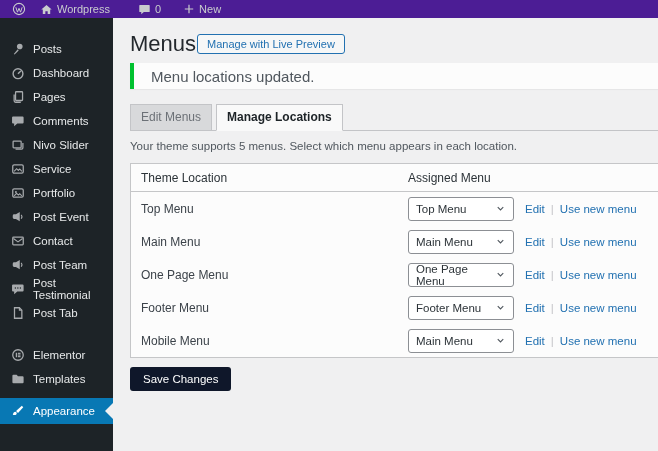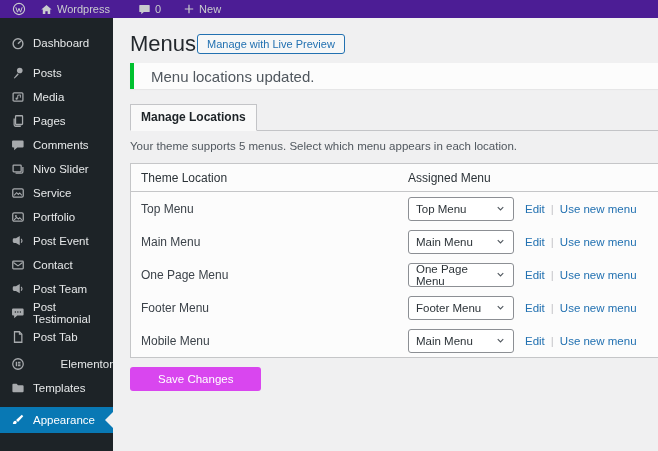--- a/index.html
+++ b/index.html
@@ -21,21 +21,21 @@
   
   .sidebar { width:113px; background:#1d2327; flex:0 0 113px;
     padding-top:13px; position:relative; }
   .side-item { height:24px; display:flex; align-items:center; gap:8px;
     padding:0 0 0 10px; color:#e6e8e9; font-size:11.5px; cursor:pointer;
     position:relative; }
   .side-item .icon { width:15px; height:15px; color:#a7aaad; display:flex;
     align-items:center; justify-content:center; flex:0 0 15px; }
   .side-item .icon svg { width:14px; height:14px; }
   .side-item.gap-s { margin-top:6px; }
-  .side-item.gap-m { margin-top:3px;justify-content:space-between; }
+  .side-item.gap-m { margin-top:18px; }
   .side-item.gap-a { margin-top:7px; }
   .side-item.active { background:#0878b4; color:#ffffff; height:26px; }
   .side-item.active .icon { color:#ffffff; }
   .current-arrow { position:absolute; right:0; top:50%; margin-top:-8px;
     width:0; height:0; border-top:8px solid transparent;
     border-bottom:8px solid transparent; border-right:8px solid #f0f0f1; }
 
   
   .content { flex:1; padding-left:17px; position:relative; }
 
@@ -72,22 +72,22 @@
   .select { width:106px; height:24px; background:#fff; border:1px solid #8c8f94;
     border-radius:3px; display:flex; align-items:center;
     justify-content:space-between; padding:0 7px; font-size:11.5px;
     color:#2c3338; cursor:pointer; }
   .select .chev { color:#50575e; display:flex; }
   .row-links { display:flex; align-items:flex-start; margin-left:11px; gap:6px;
     font-size:11.5px; }
   .link { color:#2271b1; cursor:pointer; }
   .sep { color:#c3c4c7; }
 
-  .btn-primary { margin-top:9px; background:#d946ef; color:#fff; border:none;
-    border-radius:3px; font-size:11.5px; padding:6px 28px; cursor:pointer;
+  .btn-primary { margin-top:9px; background:#0f172a; color:#fff; border:none;
+    border-radius:3px; font-size:11.5px; padding:6px 13px; cursor:pointer;
     font-family:inherit; }
 </style>
 </head>
 <body>
 
 <div class="adminbar">
   <span class="ab-item">
     <svg width="14" height="14" viewBox="0 0 20 20">
         <circle cx="10" cy="10" r="8" fill="none" stroke="currentColor" stroke-width="1.6"></circle>
         <path d="M5.5 7.5l2.3 7 2.2-5.5 2.2 5.5 2.3-7" fill="none" stroke="currentColor" stroke-width="1.4"></path>
@@ -116,50 +116,40 @@
         </svg>
     </span>
     <span>New</span>
   </span>
 </div>
 
 <div class="frame">
 
   <aside class="sidebar">
 
+    <div class="side-item gap-s">
+      <span class="icon">
+          <svg viewBox="0 0 20 20" fill="currentColor">
+            <circle cx="12.5" cy="6.5" r="4"></circle>
+            <path d="M9.6 10.5L4 17l1.2 1 5.8-5.7z"></path>
+          </svg>
+        </span>
+      <span>Posts</span>
+    </div>
+
     <div class="side-item">
       <span class="icon">
           <svg viewBox="0 0 20 20">
             <circle cx="10" cy="11" r="7" fill="none" stroke="currentColor" stroke-width="2"></circle>
             <path d="M10 11l4-4" stroke="currentColor" stroke-width="2" fill="none"></path>
           </svg>
         </span>
       <span>Dashboard</span>
     </div>
 
-    <div class="side-item gap-s">
-      <span class="icon">
-          <svg viewBox="0 0 20 20" fill="currentColor">
-            <circle cx="12.5" cy="6.5" r="4"></circle>
-            <path d="M9.6 10.5L4 17l1.2 1 5.8-5.7z"></path>
-          </svg>
-        </span>
-      <span>Posts</span>
-    </div>
-
-    <div class="side-item">
-      <span class="icon">
-          <svg viewBox="0 0 20 20">
-            <rect x="3" y="4" width="14" height="12" rx="1.5" fill="none" stroke="currentColor" stroke-width="1.8"></rect>
-            <circle cx="8" cy="12.4" r="1.6" fill="currentColor"></circle>
-            <path d="M9.6 12.3V7.6L13.4 7v4" fill="none" stroke="currentColor" stroke-width="1.4"></path>
-          </svg>
-        </span>
-      <span>Media</span>
-    </div>
 
     <div class="side-item">
       <span class="icon">
           <svg viewBox="0 0 20 20">
             <rect x="6.5" y="2.5" width="10" height="12.5" rx="1" fill="none" stroke="currentColor" stroke-width="1.8"></rect>
             <path d="M4.5 6.5v9a2 2 0 002 2h7.5" fill="none" stroke="currentColor" stroke-width="1.8"></path>
           </svg>
         </span>
       <span>Pages</span>
     </div>
@@ -296,20 +286,21 @@
     <div class="title-row">
       <h1 class="page-title">Menus</h1>
       <button class="btn-secondary">Manage with Live Preview</button>
     </div>
 
     <div class="notice">
       <span>Menu locations updated.</span>
     </div>
 
     <div class="tabs">
+      <span class="tab inactive">Edit Menus</span>
       <span class="tab active">Manage Locations</span>
     </div>
 
     <p class="desc">Your theme supports 5 menus. Select which menu appears in each location.</p>
 
     <div class="loc-table">
       <div class="thead">
         <div class="col1">Theme Location</div>
         <div class="col2">Assigned Menu</div>
       </div>

